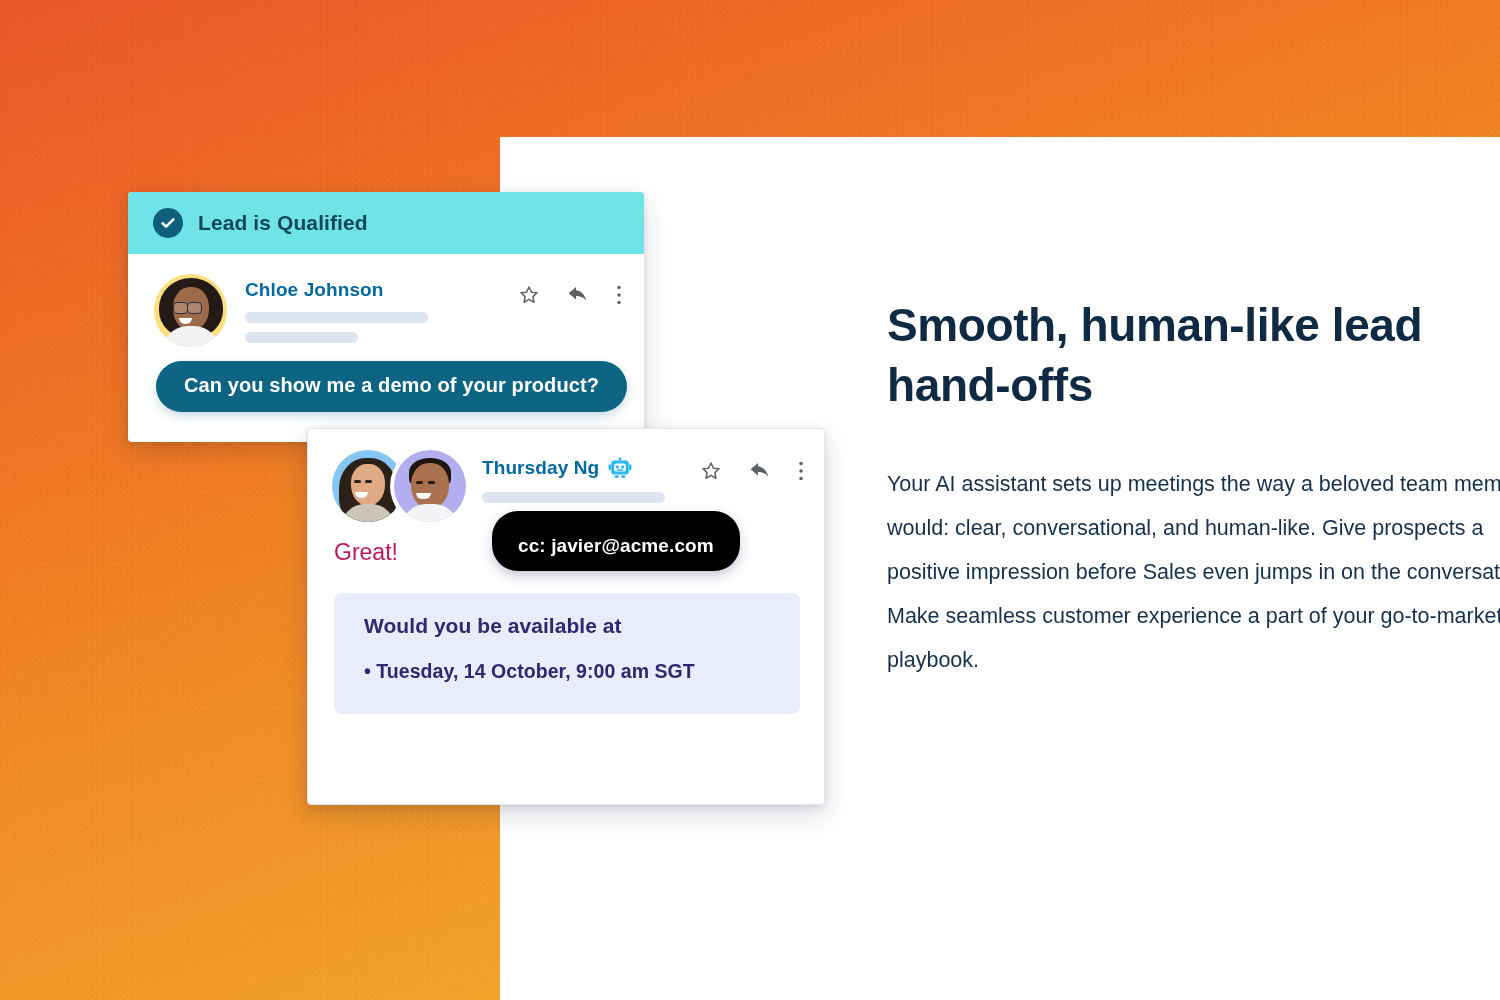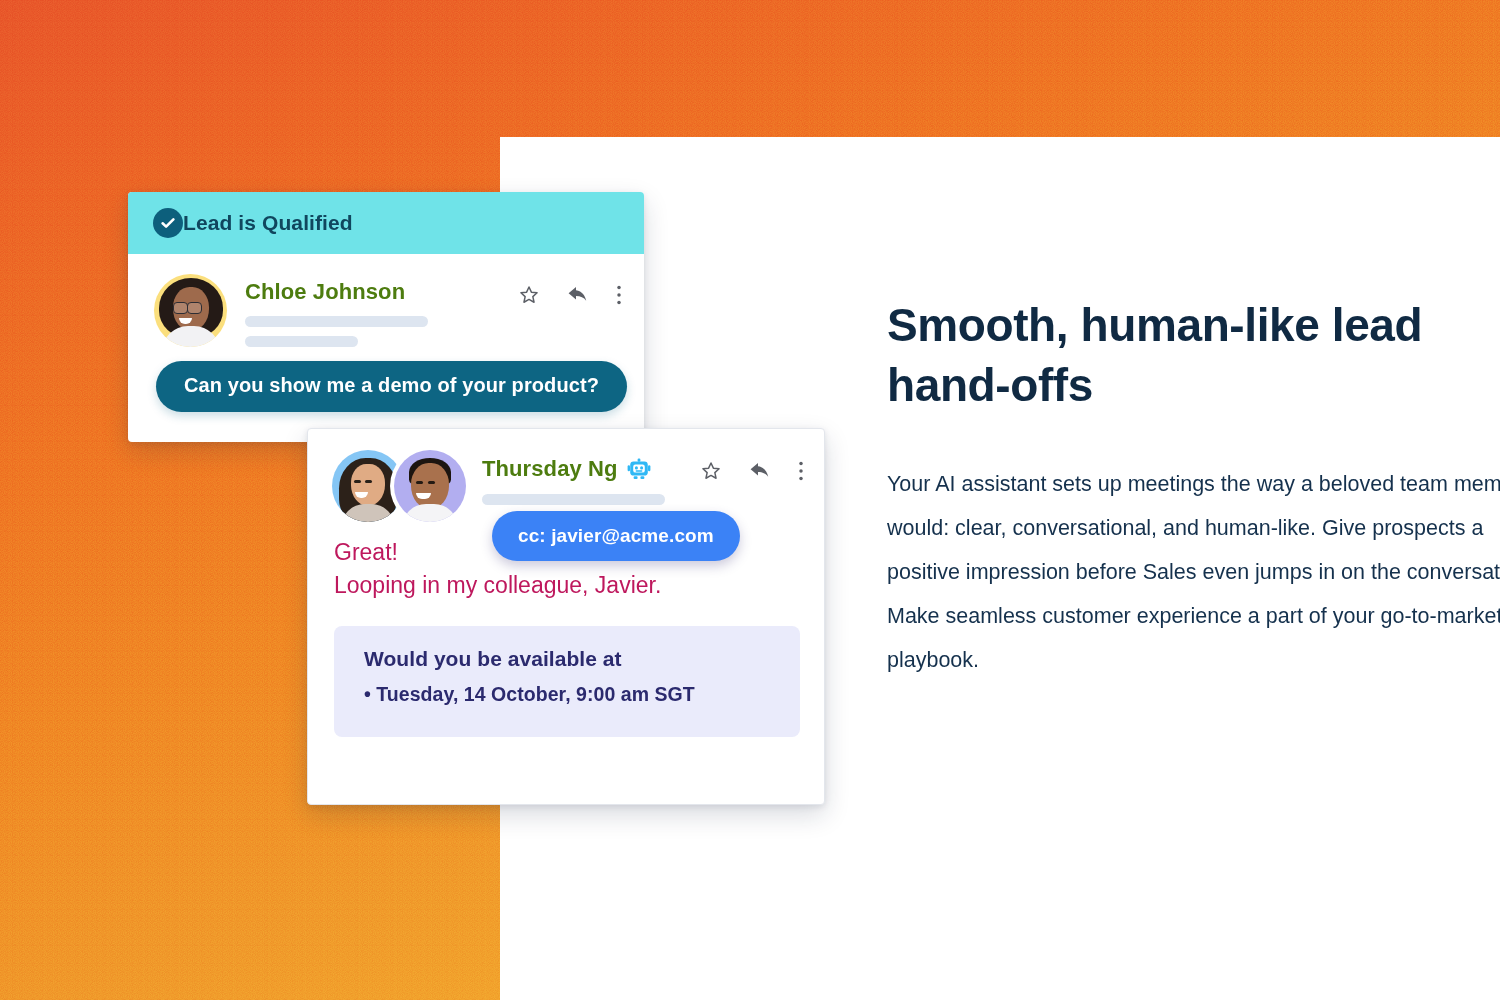--- a/index.html
+++ b/index.html
@@ -100,20 +100,21 @@
   #card-lead {
     left: 128px;
     top: 192px;
     width: 516px;
     height: 250px;
     overflow: visible;
   }
   .qualified-banner {
     display: flex;
     align-items: center;
+    gap: 15px;
     height: 62px;
     padding: 0 0 0 25px;
     background: #6fe3e8;
     border-radius: 4px 4px 0 0;
   }
   .check-badge {
     width: 30px; height: 30px;
     border-radius: 50%;
     background: #0d5f7c;
     display: flex; align-items: center; justify-content: center;
@@ -139,23 +140,23 @@
     position: relative;
     overflow: hidden;
     box-shadow: 0 0 0 3px #fff;
   }
   .av-chloe {
     width: 73px; height: 73px;
     background: #fbdf7d;
   }
   .sender-block { flex: 1 1 auto; padding-top: 5px; }
   .sender-name {
-    font-size: 22px;
-    font-weight: 700;
-    color: #4d7c0f;
+    font-size: 19px;
+    font-weight: 700;
+    color: #0369a1;
     letter-spacing: .1px;
     display: flex;
     align-items: center;
     gap: 9px;
     text-align: center;
   }
   .skel {
     height: 11px;
     border-radius: 6px;
     background: #dde5f0;
@@ -224,26 +225,26 @@
     width: 24px; height: 24px;
     display: inline-block;
     vertical-align: -3px;
   }
   .skel.w3 { width: 183px; margin-top: 12px; }
 
   .cc-pill {
     position: absolute;
     left: 492px;
     top: 511px;
-    background: #3b82f6;
+    background: #000000;
     color: #fff;
     font-size: 19px;
     font-weight: 700;
     letter-spacing: .1px;
-    padding: 14px 26px 14px;
+    padding: 24px 26px 14px;
     border-radius: 26px;
     white-space: nowrap;
     box-shadow: 0 5px 12px rgba(50,45,115,.25);
     z-index: 6;
   }
 
   .body-lines {
     padding: 14px 24px 0 26px;
     font-size: 23px;
     line-height: 33px;
@@ -255,21 +256,21 @@
     margin: 24px 24px 0 26px;
     background: #eaebfb;
     border-radius: 8px;
     padding: 21px 26px 26px 30px;
   }
   .avail-title {
     font-size: 21px;
     font-weight: 700;
     color: #2b2a6e;
     letter-spacing: .05px;
-    margin-bottom: 6px;
+    margin-bottom: 16px;
   }
   .avail-item {
     font-size: 19.5px;
     font-weight: 700;
     color: #2b2a6e;
     line-height: 34px;
     letter-spacing: .05px;
   }
 
   
@@ -434,21 +435,20 @@
             <circle cx="3" cy="3.6" r="1.75" fill="#5c5f66"></circle>
             <circle cx="3" cy="11" r="1.75" fill="#5c5f66"></circle>
             <circle cx="3" cy="18.4" r="1.75" fill="#5c5f66"></circle>
           </svg>
         </span>
       </div>
     </div>
 
     <div class="body-lines">
       <div>Great!</div>
-      <div>Looping in my colleague, Javier.</div>
     </div>
 
     <div class="avail-box">
       <div class="avail-title">Would you be available at</div>
       <div class="avail-item">• Tuesday, 14 October, 9:00 am SGT</div>
     </div>
   </div>
 
   <div class="cc-pill">cc: javier@acme.com</div>
 

